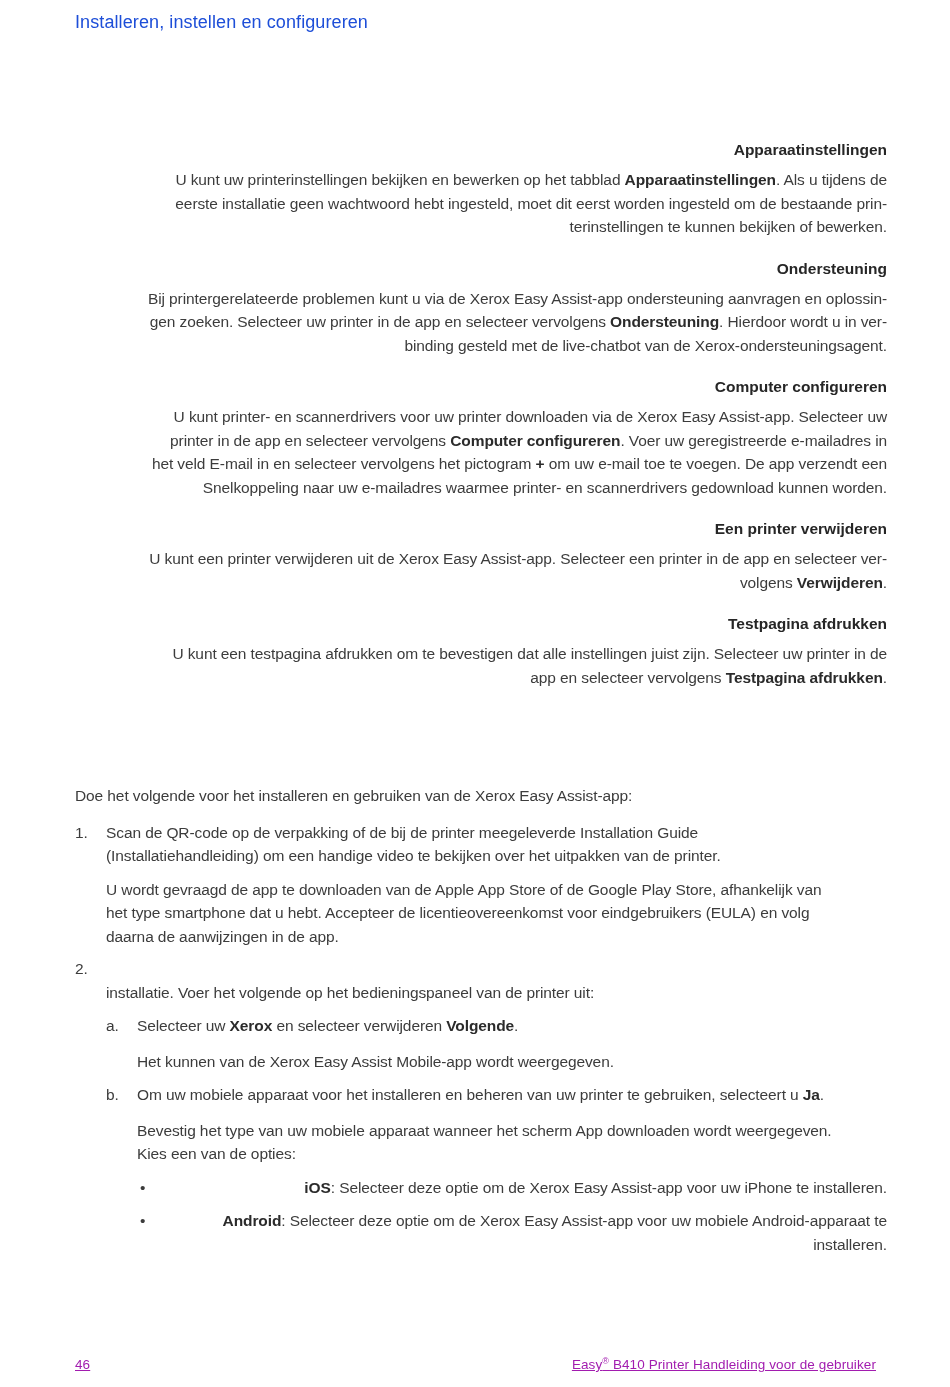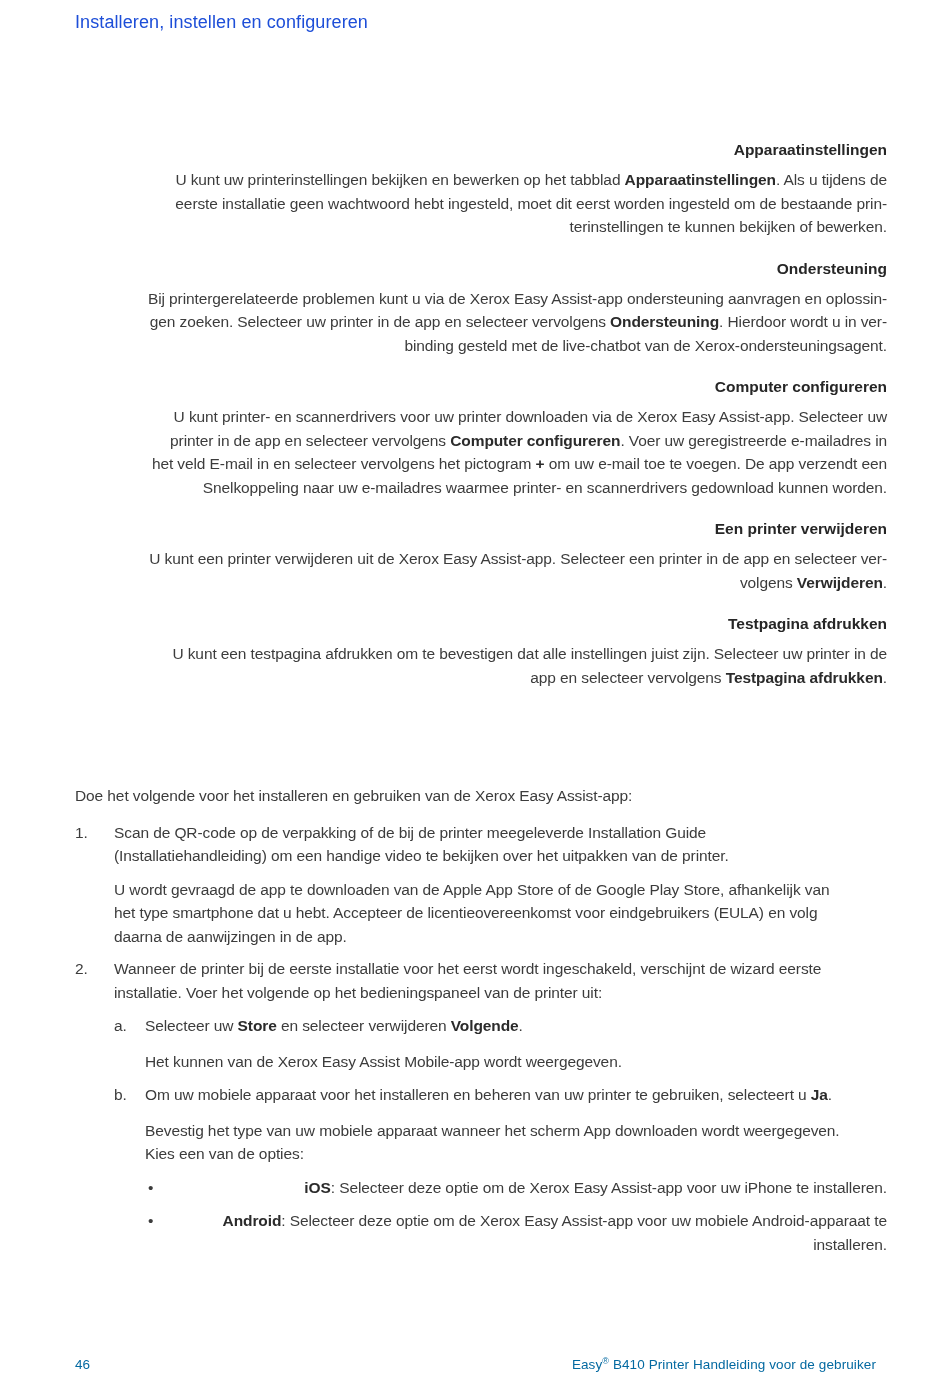--- a/index.html
+++ b/index.html
@@ -46,41 +46,42 @@
   .rich { margin: 0; }
   .rich .b { font-weight: bold; color: #2b2b2b; }
   .big-gap { height: 75px; }
   .intro { margin-bottom: 13px; }
   .step { display: flex; align-items: flex-start; }
   .step + .step { margin-top: 9px; }
   .step-num {
     flex: 0 0 31px;
     width: 31px;
   }
-  .step-body { flex: 1 1 auto; min-width: 0; margin-left: 8px; }
+  .step-body { flex: 1 1 auto; min-width: 0; }
   .step-para { margin-top: 10px; }
   .substep { display: flex; align-items: flex-start; margin-top: 10px; }
   .sub-letter { flex: 0 0 31px; width: 31px; }
   .sub-body { flex: 1 1 auto; min-width: 0; }
   .sub-follow { margin-top: 12px; }
   .bullet-item { display: flex; align-items: flex-start; margin-top: 10px; }
   .bullet-glyph { flex: 0 0 26px; width: 26px; padding-left: 3px; box-sizing: border-box; }
   .bullet-body { flex: 1 1 auto; min-width: 0; text-align: right; }
   .page-footer {
     position: absolute;
     top: 1356px;
     left: 75px;
     right: 74px;
     display: flex;
     justify-content: space-between;
     align-items: baseline;
     font-size: 13.5px;
     line-height: 17px;
-    color: #0369a1;
+    color: #a21caf;
     letter-spacing: 0.1px;
+    text-decoration: underline;
   }
   .page-footer sup { font-size: 9px; line-height: 0; }
 </style>
 </head>
 <body>
 
 <div class="running-header">Installeren, instellen en configureren</div>
 
 <div class="content">
 
@@ -117,26 +118,26 @@
     <span class="step-num">1.</span>
     <div class="step-body">
       <div class="rich"><span>Scan de QR-code op de verpakking of de bij de printer meegeleverde Installation Guide</span><br><span>(Installatiehandleiding) om een handige video te bekijken over het uitpakken van de printer.</span></div>
       <div class="rich step-para"><span>U wordt gevraagd de app te downloaden van de Apple App Store of de Google Play Store, afhankelijk van</span><br><span>het type smartphone dat u hebt. Accepteer de licentieovereenkomst voor eindgebruikers (EULA) en volg</span><br><span>daarna de aanwijzingen in de app.</span></div>
     </div>
   </div>
 
   <div class="step">
     <span class="step-num">2.</span>
     <div class="step-body">
-      <div class="rich"><span>Wanneer de printer bij de eerste installatie voor het eerst wordt ingeschakeld, verschijnt de wizard eerste</span><br><span>installatie. Voer het volgende op het bedieningspaneel van de printer uit:</span></div>
+      <div class="rich"><br><span>installatie. Voer het volgende op het bedieningspaneel van de printer uit:</span></div>
 
       <div class="substep">
         <span class="sub-letter">a.</span>
         <div class="sub-body">
-          <div class="rich"><span>Selecteer uw </span><span class="b">Store</span><span> en selecteer verwijderen </span><span class="b">Volgende</span><span>.</span></div>
+          <div class="rich"><span>Selecteer uw </span><span class="b">Xerox</span><span> en selecteer verwijderen </span><span class="b">Volgende</span><span>.</span></div>
           <div class="rich sub-follow"><span>Het kunnen van de Xerox Easy Assist Mobile-app wordt weergegeven.</span></div>
         </div>
       </div>
 
       <div class="substep">
         <span class="sub-letter">b.</span>
         <div class="sub-body">
           <div class="rich"><span>Om uw mobiele apparaat voor het installeren en beheren van uw printer te gebruiken, selecteert u </span><span class="b">Ja</span><span>.</span></div>
           <div class="rich sub-follow"><span>Bevestig het type van uw mobiele apparaat wanneer het scherm App downloaden wordt weergegeven.</span><br><span>Kies een van de opties:</span></div>
 

